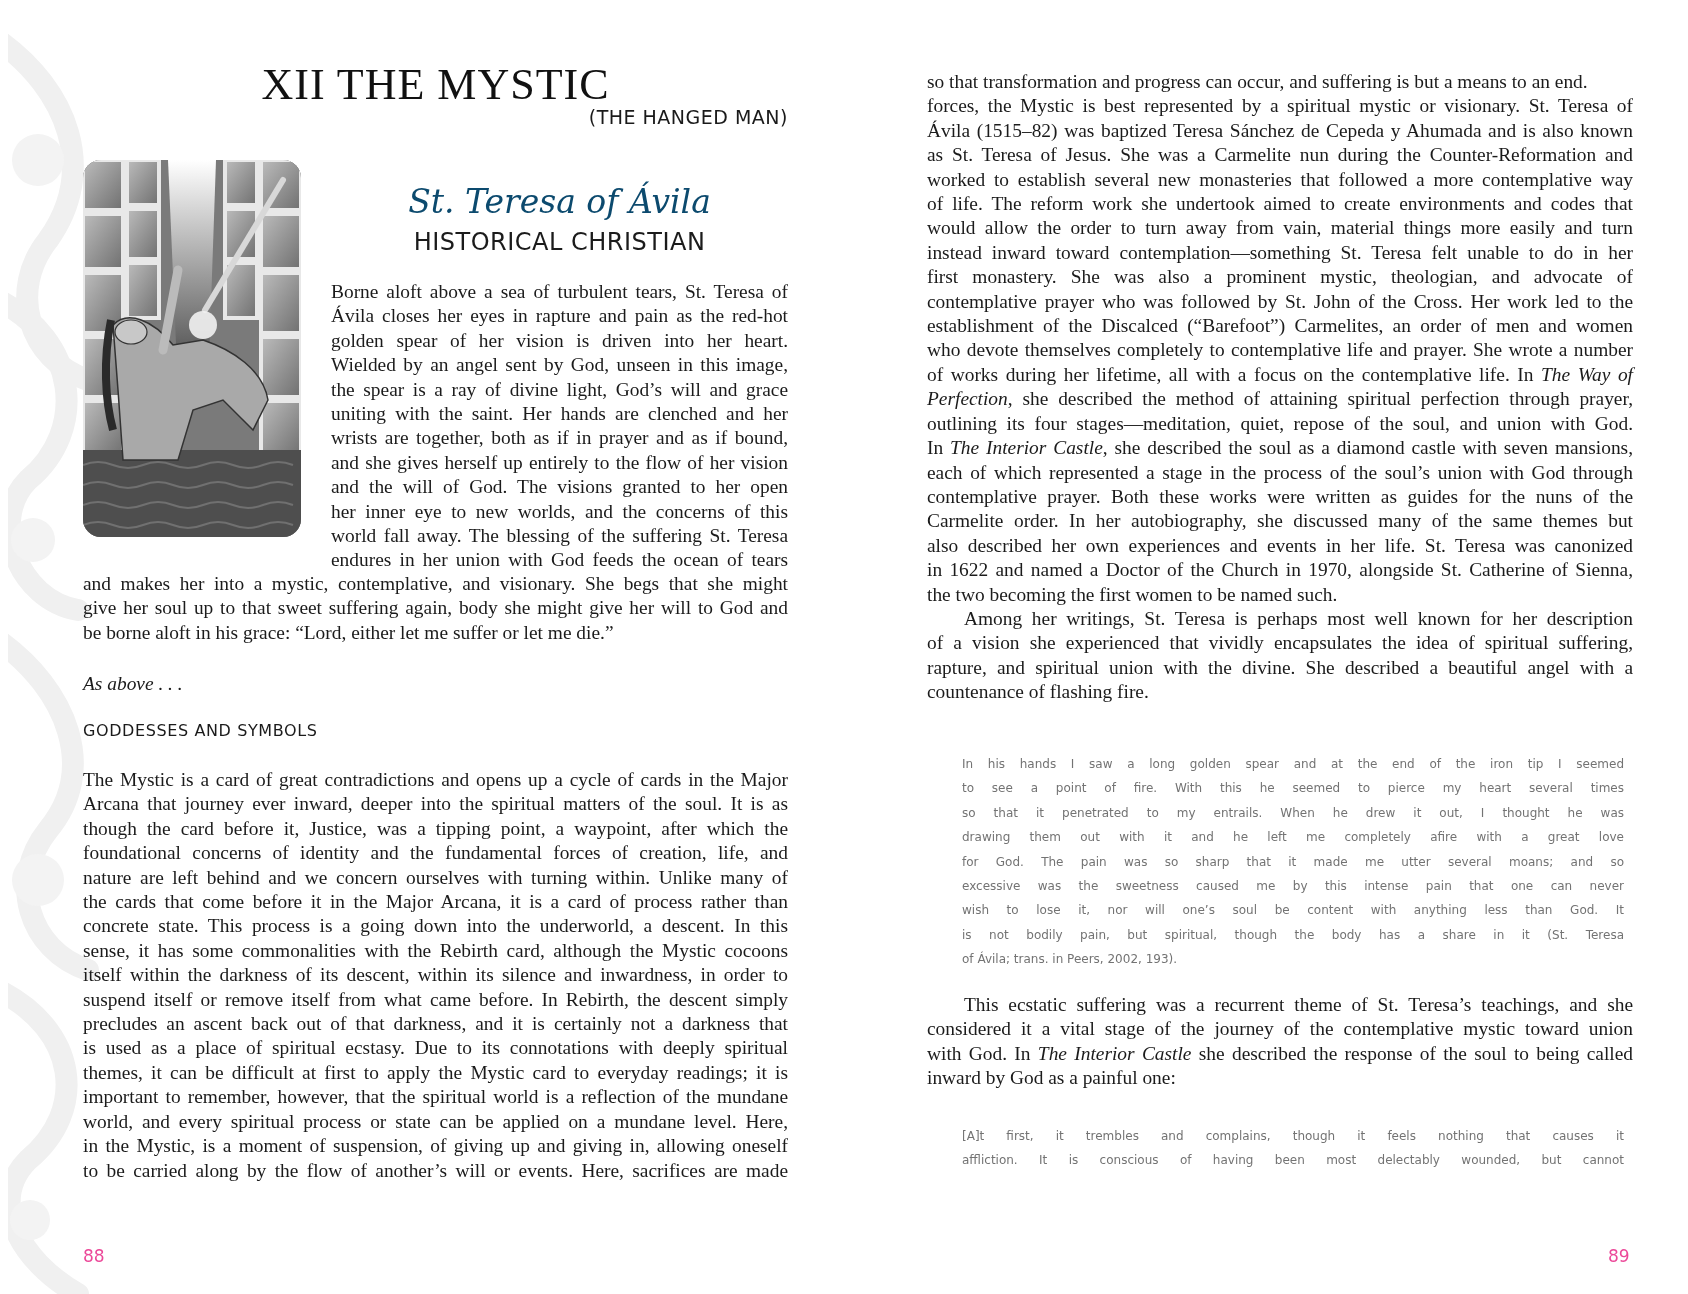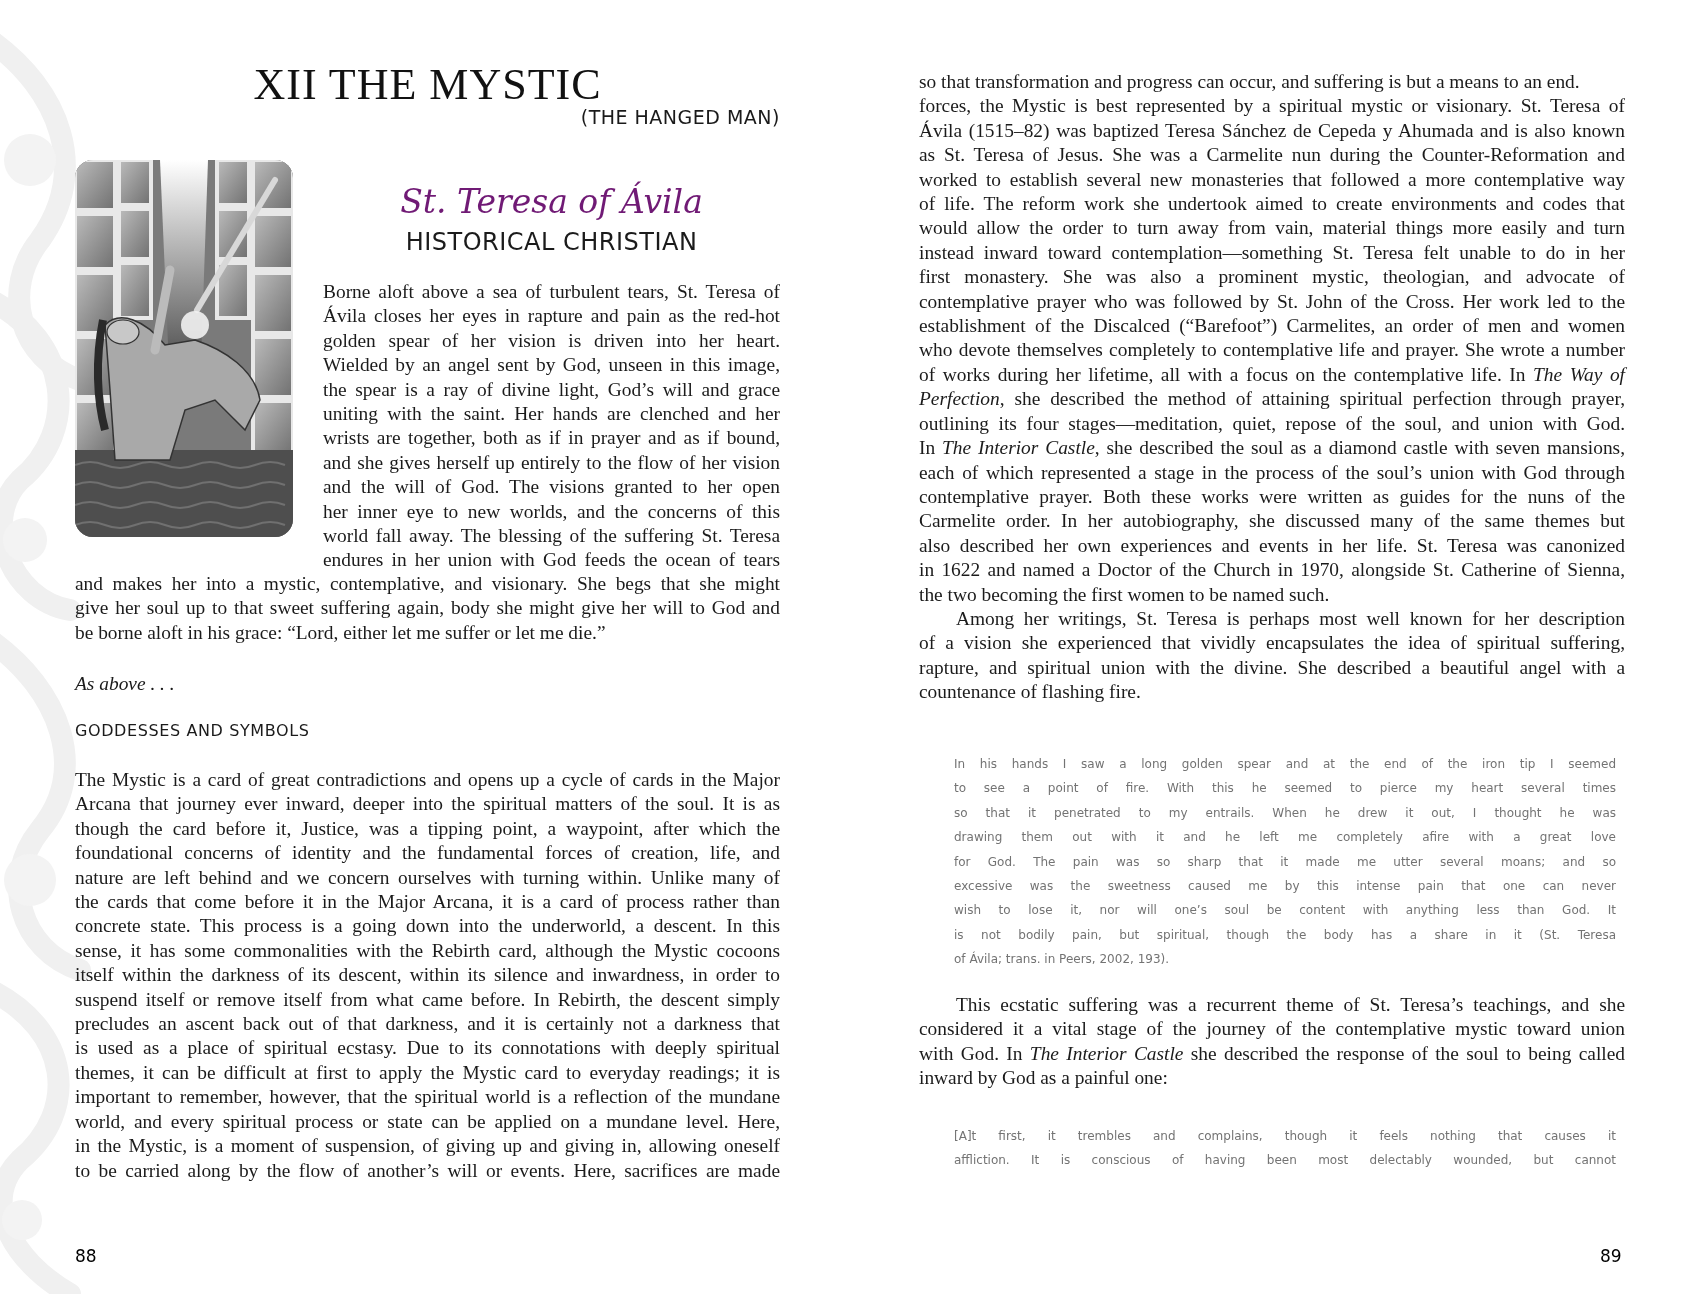--- a/index.html
+++ b/index.html
@@ -1,21 +1,21 @@
 <!DOCTYPE html>
 <html><head>
 <meta charset="utf-8">
 <style>
   html, body { margin: 0; padding: 0; }
   body {
     width: 1688px; height: 1294px; position: relative; overflow: hidden;
     background: #ffffff; color: #1b1b1b;
     font-family: "Liberation Serif", "DejaVu Serif", serif;
   }
-  .spread { position: absolute; inset: 0; }
+  .spread { position: absolute; inset: 0; margin-left: 8px; }
   .ornament { position: absolute; left: 0; top: 0; width: 110px; height: 1294px; }
   .page { position: absolute; top: 0; height: 1294px; }
   .page-left { left: 0; width: 844px; }
   .page-right { left: 844px; width: 844px; }
 
   .title {
     position: absolute; left: 75px; width: 705px; top: 62px; text-align: center;
     font-family: "Liberation Serif", serif; font-size: 44px; letter-spacing: 1px;
     line-height: 46px; color: #111;
   }
@@ -25,21 +25,21 @@
     letter-spacing: 0.5px; color: #1a1a1a;
   }
   .card {
     position: absolute; left: 75px; top: 160px; width: 218px; height: 377px;
     border-radius: 18px; overflow: hidden; background: #8d8d8d;
   }
   .card svg { width: 100%; height: 100%; display: block; }
   .deity-name {
     position: absolute; left: 323px; width: 457px; top: 182px; text-align: center;
     font-family: "DejaVu Serif", serif; font-style: italic; font-size: 33px; line-height: 40px;
-    color: #701a75;
+    color: #0c4a6e;
   }
   .deity-tradition {
     position: absolute; left: 323px; width: 457px; top: 229px; text-align: center;
     font-family: "DejaVu Sans", sans-serif; font-size: 24px; line-height: 26px; letter-spacing: 0.5px;
   }
   .body-text {
     font-size: 19.4px; line-height: 24.4px; text-align: justify; margin: 0;
     font-family: "Liberation Serif", serif;
   }
   .line { display: block; text-align: justify; text-align-last: justify; white-space: nowrap; }
@@ -48,21 +48,21 @@
   .full-para { position: absolute; left: 75px; width: 705px; top: 572px; }
   .as-above {
     position: absolute; left: 75px; top: 672px; font-style: italic; font-size: 19.4px; line-height: 24px;
   }
   .section-heading {
     position: absolute; left: 75px; width: 705px; top: 718px; text-align: left;
     font-family: "DejaVu Sans", sans-serif; font-size: 16px; letter-spacing: 0.6px; line-height: 26px;
   }
   .left-body { position: absolute; left: 75px; width: 705px; top: 768px; }
   .page-num {
-    position: absolute; top: 1246px; font-family: "DejaVu Sans", sans-serif; font-size: 17px; color: #000000;
+    position: absolute; top: 1246px; font-family: "DejaVu Sans", sans-serif; font-size: 17px; color: #ec4899;
   }
   .pn-left { left: 75px; }
   .pn-right { left: 756px; }
 
   .r-body1 { position: absolute; left: 75px; width: 706px; top: 70px; }
   .quote {
     position: absolute; left: 110px; width: 662px;
     font-family: "DejaVu Sans", sans-serif; font-size: 12px; line-height: 24.4px; color: #737373;
   }
   .quote1 { top: 752px; }

